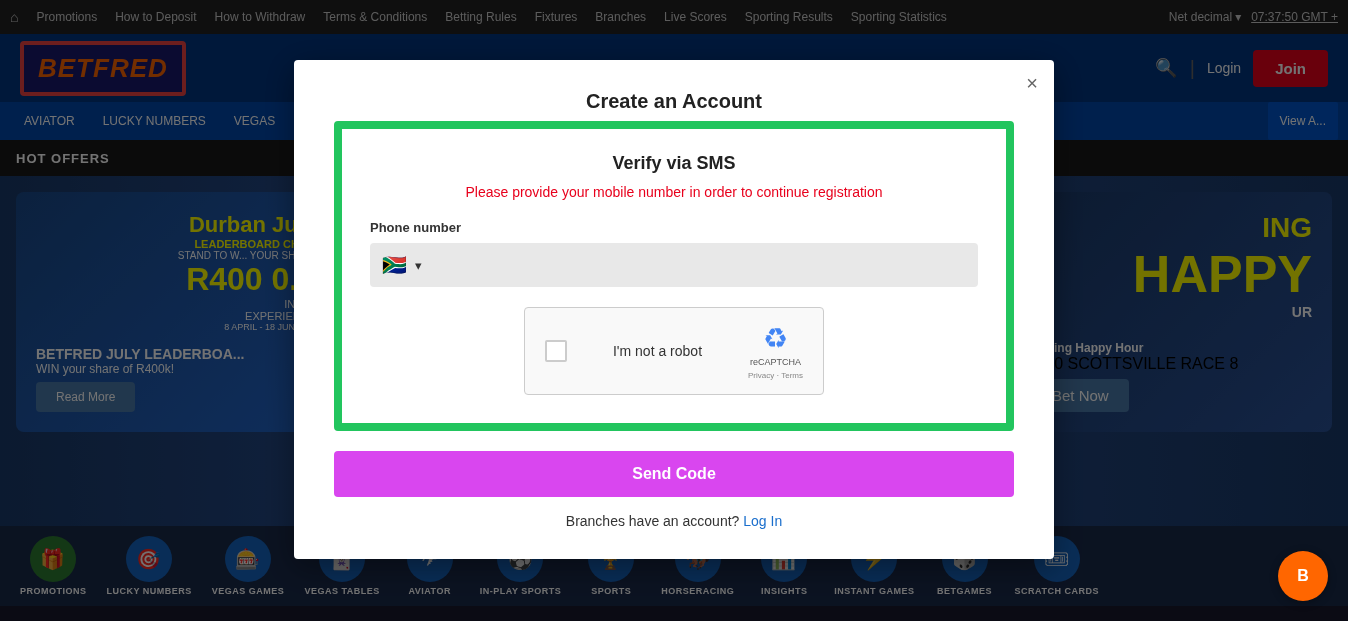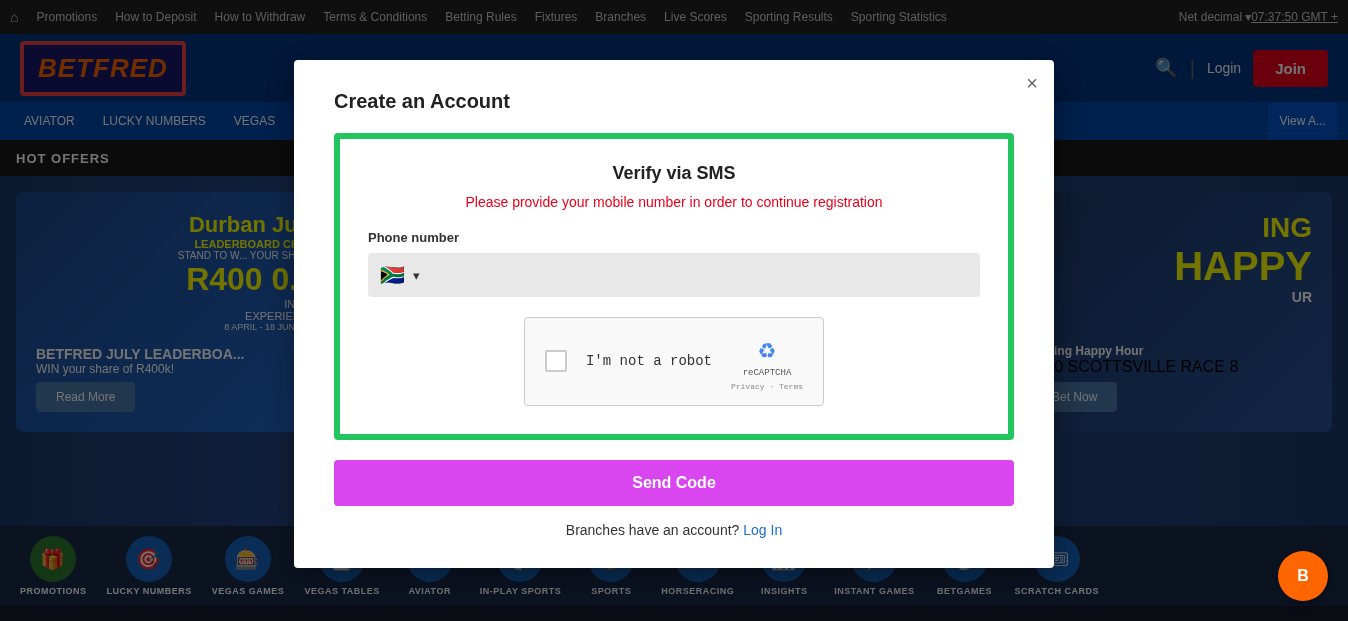--- a/index.html
+++ b/index.html
@@ -12,21 +12,21 @@
       align-items: center;
       justify-content: space-between;
       padding: 0 10px;
       height: 34px;
       font-size: 12px;
       color: #ccc;
     }
     .top-nav-left { display: flex; gap: 18px; align-items: center; }
     .top-nav-left a { color: #ccc; text-decoration: none; font-size: 12px; }
     .top-nav-left .home-icon { color: #ccc; font-size: 14px; }
-    .top-nav-right { display: flex; align-items: center; gap: 0; font-size: 12px; color: #ccc; padding-left: 16px; }
+    .top-nav-right { display: flex; align-items: center; gap: 10px; font-size: 12px; color: #ccc; padding-left: 16px; }
     .net-decimal { display: flex; align-items: center; gap: 3px; cursor: pointer; }
     .time { color: #ccc; font-size: 12px; text-decoration: underline; }
 
     
     .header {
       background: #003580;
       display: flex;
       align-items: center;
       padding: 8px 20px;
       height: 68px;
@@ -166,21 +166,21 @@
     .promo-right .title { color: #ffff00; font-size: 28px; font-weight: 900; }
     .promo-right .subtitle { color: white; font-size: 14px; font-weight: bold; }
     .promo-right .bottom { margin-top: auto; }
     .promo-right .bottom strong { color: white; font-size: 12px; display: block; }
     .bet-now-btn {
       background: #4a7aaa;
       color: white;
       border: none;
       padding: 8px 20px;
       border-radius: 4px;
-      font-size: 12px;
+      font-size: 15px;
       cursor: pointer;
       margin-top: 6px;
     }
 
     
     .bottom-icons-bar {
       background: #1a2a4a;
       display: flex;
       align-items: center;
       padding: 6px 10px;
@@ -224,40 +224,40 @@
     
     .modal {
       background: white;
       border-radius: 4px;
       width: 760px;
       padding: 30px 40px 30px;
       position: relative;
       box-shadow: 0 8px 32px rgba(0,0,0,0.4);
     }
     .modal-title {
-      text-align: left;
+      text-align: center;
       font-size: 20px;
       font-weight: bold;
       color: #222;
-      margin-bottom: 20px;
+      margin-bottom: 8px;
     }
     .modal-close {
       position: absolute;
       top: 12px;
       right: 16px;
       background: none;
       border: none;
       font-size: 20px;
       cursor: pointer;
       color: #666;
     }
 
     
     .verify-box {
-      border: 6px solid #22c55e;
+      border: 8px solid #22c55e;
       border-radius: 4px;
       padding: 24px 28px 28px;
       margin-bottom: 20px;
     }
     .verify-title {
       text-align: center;
       font-size: 18px;
       font-weight: bold;
       color: #222;
       margin-bottom: 10px;
@@ -291,21 +291,20 @@
       border: none;
       outline: none;
       font-size: 15px;
       color: #888;
     }
     .recaptcha-box {
       display: flex;
       align-items: center;
       justify-content: center;
       margin-top: 20px;
-      font-family: Liberation Mono, monospace;
     }
     .recaptcha-inner {
       border: 1px solid #ccc;
       border-radius: 4px;
       padding: 14px 20px;
       display: flex;
       align-items: center;
       gap: 14px;
       background: #f9f9f9;
       width: 300px;
@@ -431,21 +430,21 @@
         <strong>BETFRED JULY LEADERBOA...</strong>
         <span>WIN your share of R400k!</span>
         <br>
         <button class="read-more-btn">Read More</button>
       </div>
     </div>
     <div style="flex:1;"></div>
     <div class="promo-right">
       <div style="text-align:right;">
         <div class="title">ING</div>
-        <div class="title" style="font-size:40px;">HAPPY</div>
+        <div class="title" style="font-size:52px;">HAPPY</div>
         <div class="subtitle">UR</div>
       </div>
       <div class="bottom" style="margin-top:auto;">
         <strong>Racing Happy Hour</strong>
         <span>2:00 SCOTTSVILLE RACE 8</span>
         <br>
         <button class="bet-now-btn">Bet Now</button>
       </div>
     </div>
   </div>

